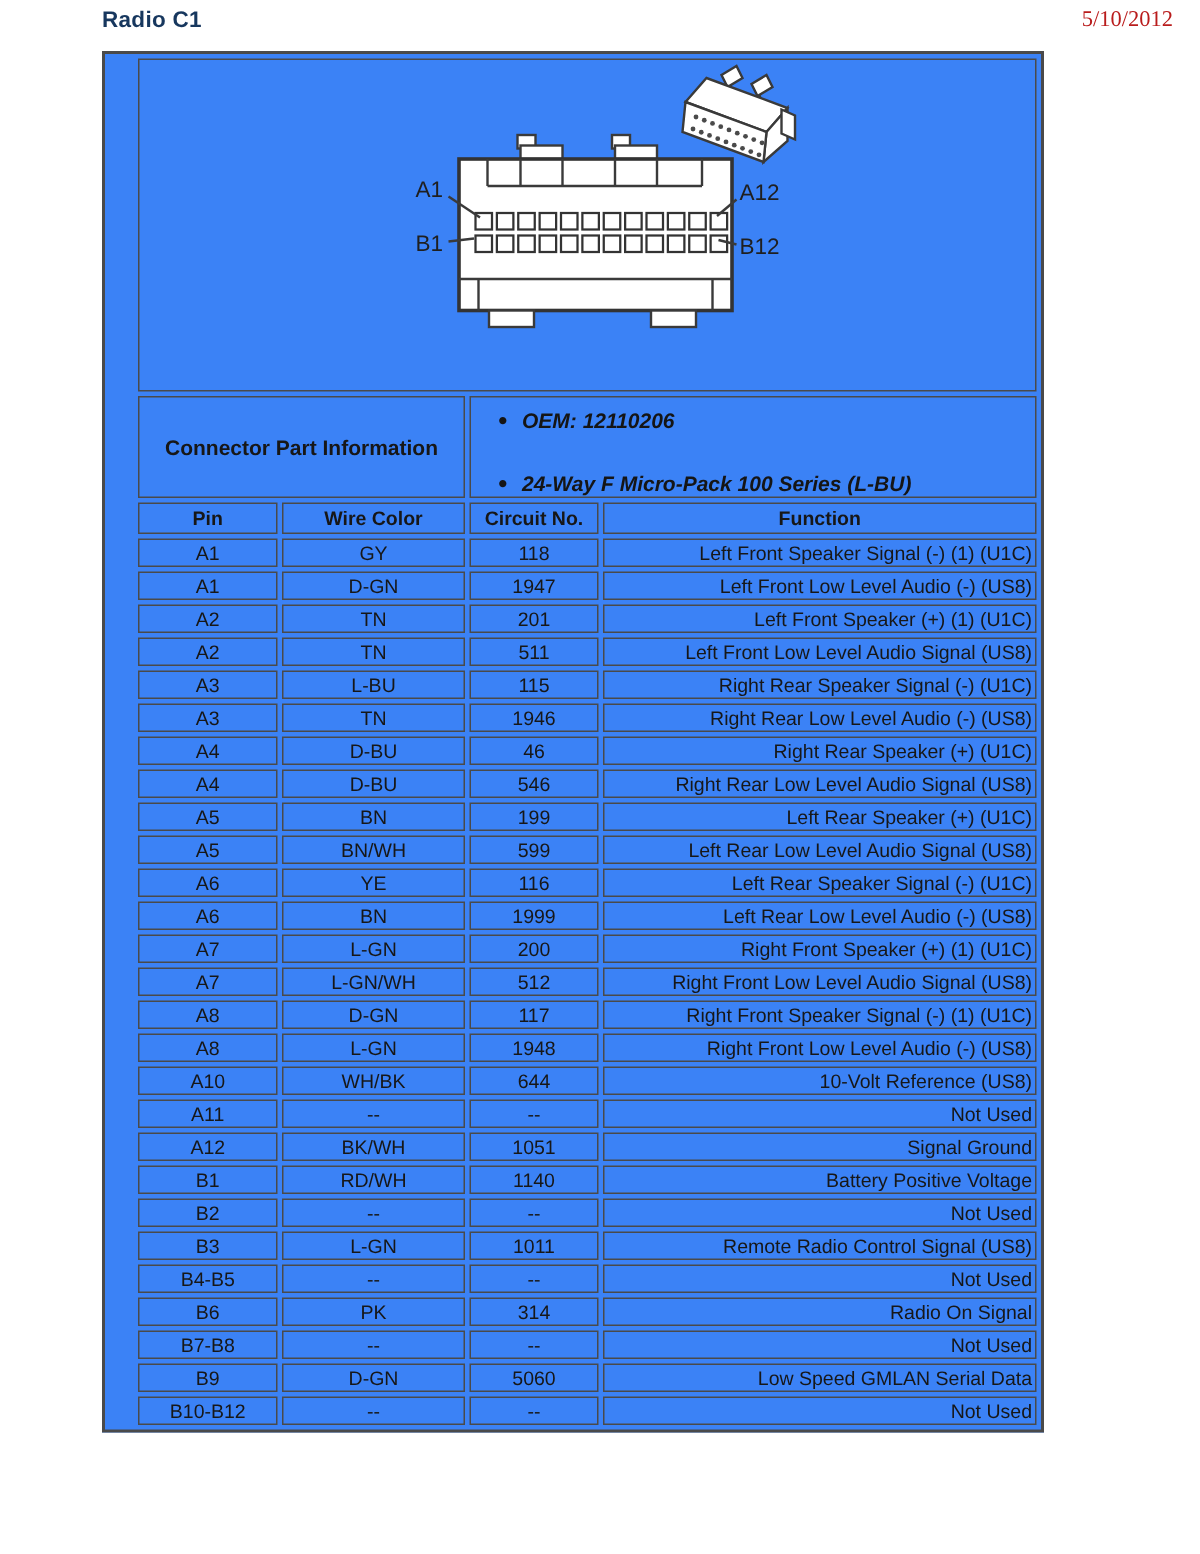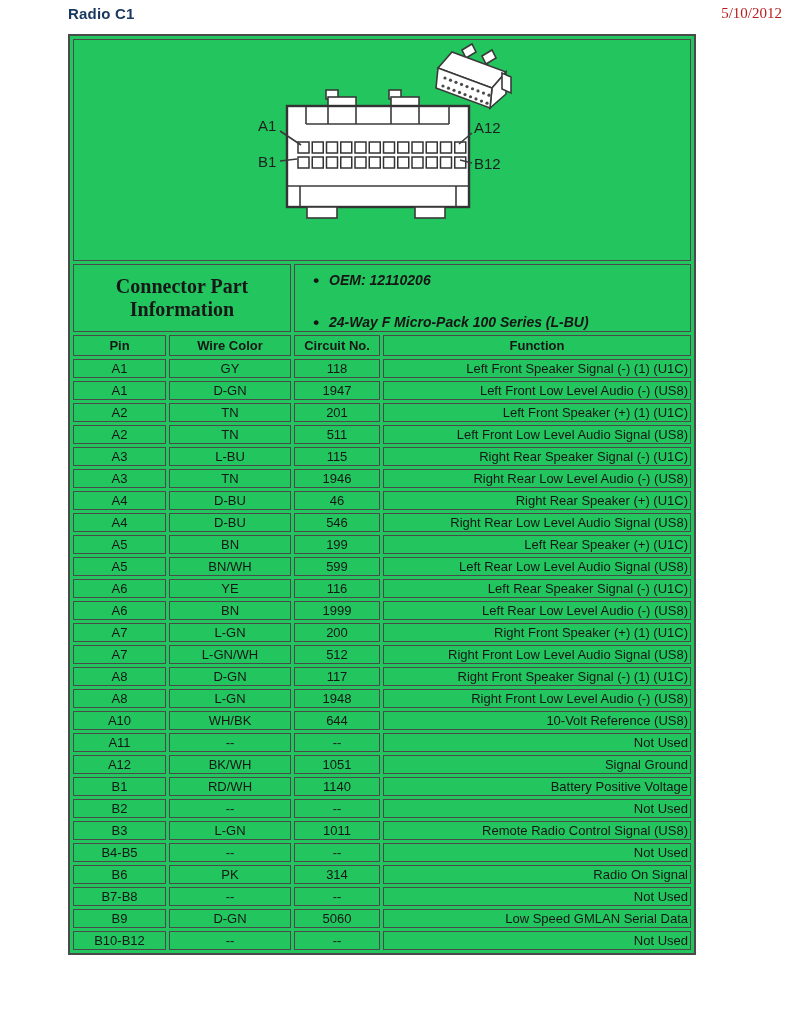--- a/index.html
+++ b/index.html
@@ -22,38 +22,39 @@
     font-family: "Liberation Serif", serif;
     font-size: 15px; color: #b91c1c;
   }
   table.pin-table {
     border-collapse: separate;
     border-spacing: 3px;
     border: 2px solid #4a4a4a;
     width: 628px;
     margin-top: 5px;
     table-layout: fixed;
-    background: #22c55e;
+    background: #3b82f6;
+    padding-left: 19px;
   }
   .pin-table th, .pin-table td {
     border: 1px solid #4a4a4a;
     font-size: 13px;
     color: #171717;
     overflow: hidden;
     white-space: nowrap;
   }
   .pin-table th {
     height: 17px; padding: 1px 2px; font-weight: bold; text-align: center;
   }
   .pin-table td { height: 17px; padding: 0 2px; text-align: center; }
   .pin-table td.c-func { text-align: right; padding-left: 4px; }
   td.diagram-cell { height: 220px; padding: 0; vertical-align: top; }
   td.pi-label {
     height: 66px; vertical-align: middle;
-    font-weight: bold; font-size: 20px; white-space: normal; font-family: Liberation Serif, serif;
+    font-weight: bold; font-size: 14px; white-space: normal;
   }
   td.pi-bullets { height: 66px; vertical-align: top; text-align: left; }
   .pi-bullets ul { list-style: none; margin: 7px 0 0 0; padding: 0 0 0 14px; font-style: italic; }
   .pi-bullets li {
     position: relative; padding-left: 18px;
     font-weight: bold; font-size: 14px; color: #151515;
   }
   .pi-bullets li::before {
     content: "•"; position: absolute; left: 2px; top: -1px; font-size: 17px;
   }

